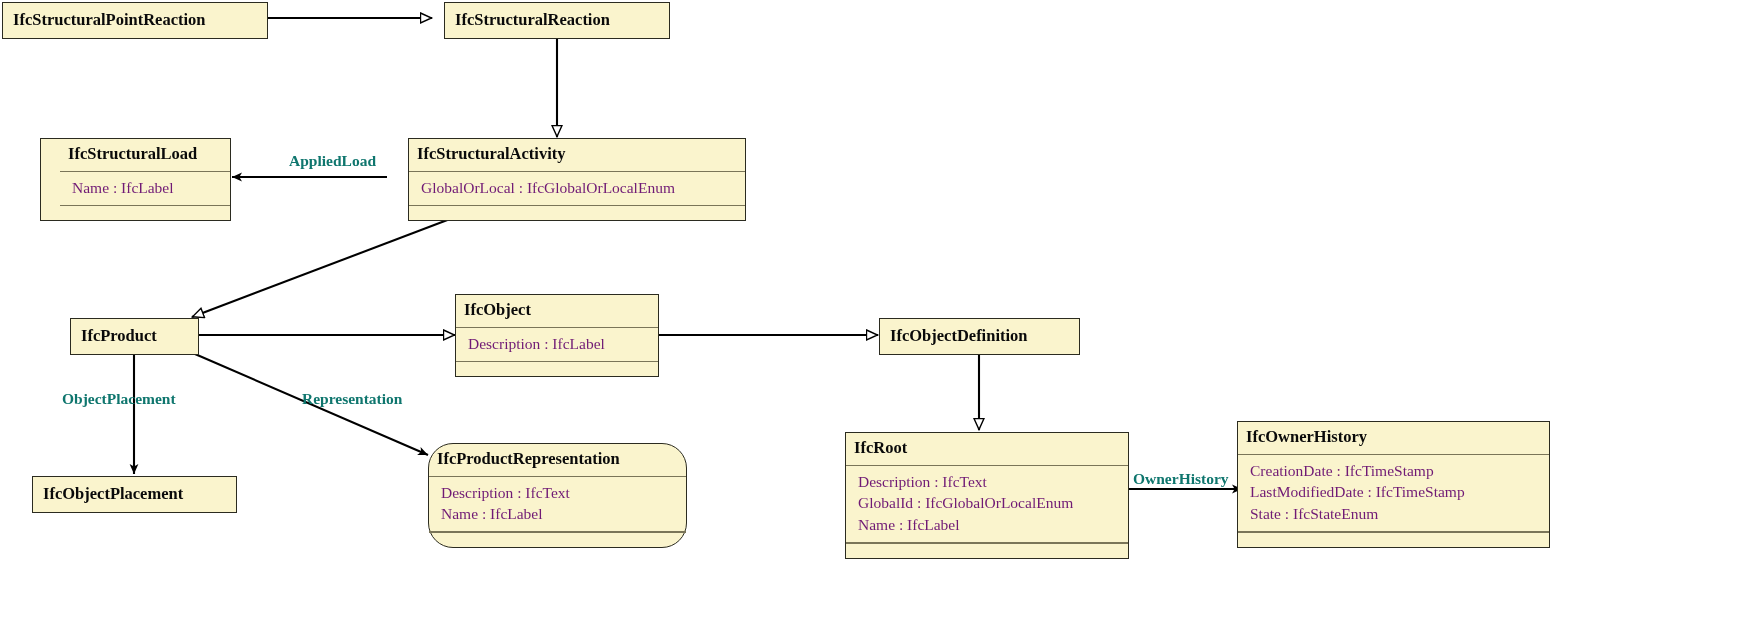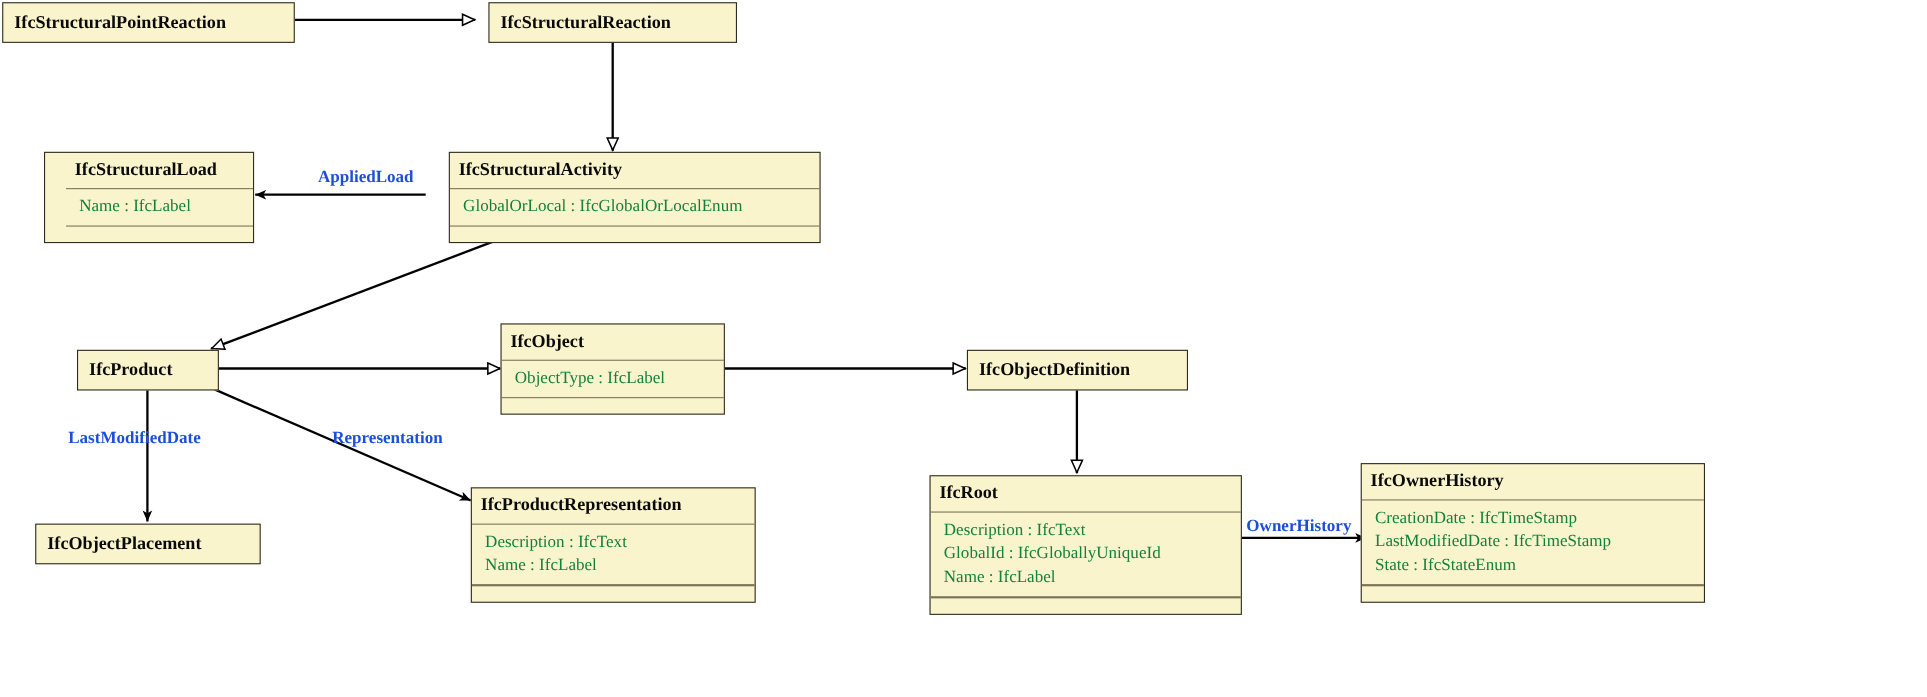--- a/index.html
+++ b/index.html
@@ -24,34 +24,34 @@
     font-weight:bold;
     color:#0a0a0a;
     font-size:16.5px;
     line-height:1.25;
     padding:5px 8px 6px 8px;
     white-space:nowrap;
   }
   .cls .sep{height:1.6px;background:#7a7558;}
   .cls .attrs{
     padding:5px 10px 6px 12px;
-    color:#15803d;
+    color:#701a75;
     font-size:15.5px;
     line-height:1.33;
     white-space:nowrap;
   }
   .cls .attrs div{padding:0.5px 0;}
   .cls .ops{height:14px;}
   .cls.simple .title{padding:7px 10px;}
   .edgelabel{
     position:absolute;
     font-family:"Liberation Serif", serif;
     font-weight:bold;
     font-size:15.5px;
-    color:#1d4ed8;
+    color:#0f766e;
     white-space:nowrap;
     z-index:8;
     background:transparent;
     text-align:right;
   }
 </style>
 </head>
 <body>
 
 <div id="canvas">
@@ -136,70 +136,70 @@
   </div>
 
   <div class="cls simple" style="left:70px;top:318px;width:129px;">
     <div class="title">IfcProduct</div>
   </div>
 
   <div class="cls" style="left:455px;top:294px;width:204px;">
     <div class="title">IfcObject</div>
     <div class="sep"></div>
     <div class="attrs">
-      <div>ObjectType : IfcLabel</div>
+      <div>Description : IfcLabel</div>
     </div>
     <div class="sep"></div>
     <div class="ops"></div>
   </div>
 
   <div class="cls simple" style="left:879px;top:318px;width:201px;">
     <div class="title">IfcObjectDefinition</div>
   </div>
 
   <div class="cls simple" style="left:32px;top:476px;width:205px;">
     <div class="title">IfcObjectPlacement</div>
   </div>
 
-  <div class="cls" style="left:428px;top:443px;width:259px;">
+  <div class="cls" style="left:428px;top:443px;width:259px;border-radius:25px;">
     <div class="title">IfcProductRepresentation</div>
     <div class="sep"></div>
     <div class="attrs">
       <div>Description : IfcText</div>
       <div>Name : IfcLabel</div>
     </div>
     <div class="sep"></div>
     <div class="ops"></div>
   </div>
 
   <div class="cls" style="left:845px;top:432px;width:284px;">
     <div class="title">IfcRoot</div>
     <div class="sep"></div>
     <div class="attrs">
       <div>Description : IfcText</div>
-      <div>GlobalId : IfcGloballyUniqueId</div>
+      <div>GlobalId : IfcGlobalOrLocalEnum</div>
       <div>Name : IfcLabel</div>
     </div>
     <div class="sep"></div>
     <div class="ops"></div>
   </div>
 
   <div class="cls" style="left:1237px;top:421px;width:313px;">
     <div class="title">IfcOwnerHistory</div>
     <div class="sep"></div>
     <div class="attrs">
       <div>CreationDate : IfcTimeStamp</div>
       <div>LastModifiedDate : IfcTimeStamp</div>
       <div>State : IfcStateEnum</div>
     </div>
     <div class="sep"></div>
     <div class="ops"></div>
   </div>
 
   <div class="edgelabel" style="left:289px;top:152px;">AppliedLoad</div>
 
-  <div class="edgelabel" style="left:62px;top:390px;">LastModifiedDate</div>
+  <div class="edgelabel" style="left:62px;top:390px;">ObjectPlacement</div>
 
   <div class="edgelabel" style="left:302px;top:390px;">Representation</div>
 
   <div class="edgelabel" style="left:1133px;top:470px;">OwnerHistory</div>
 
 </div>
 
 </body></html>

